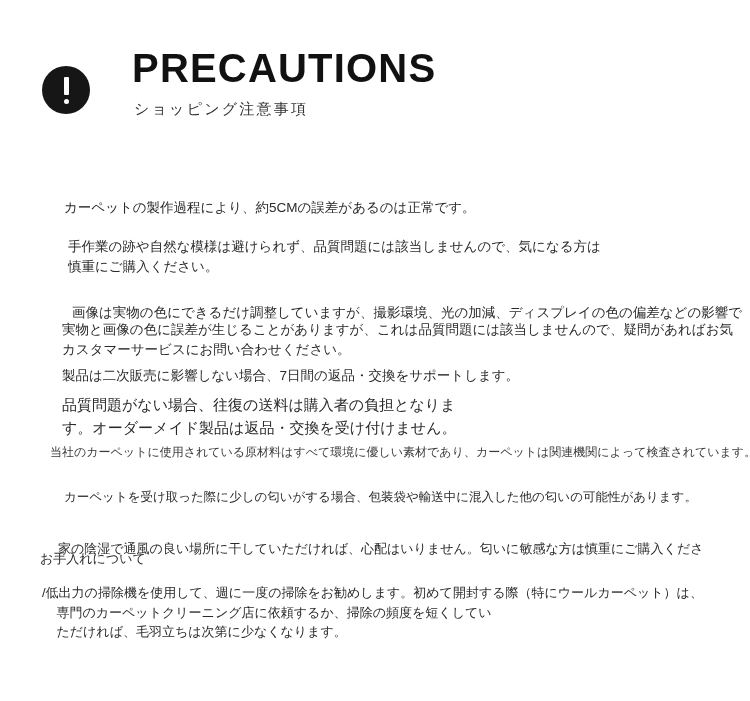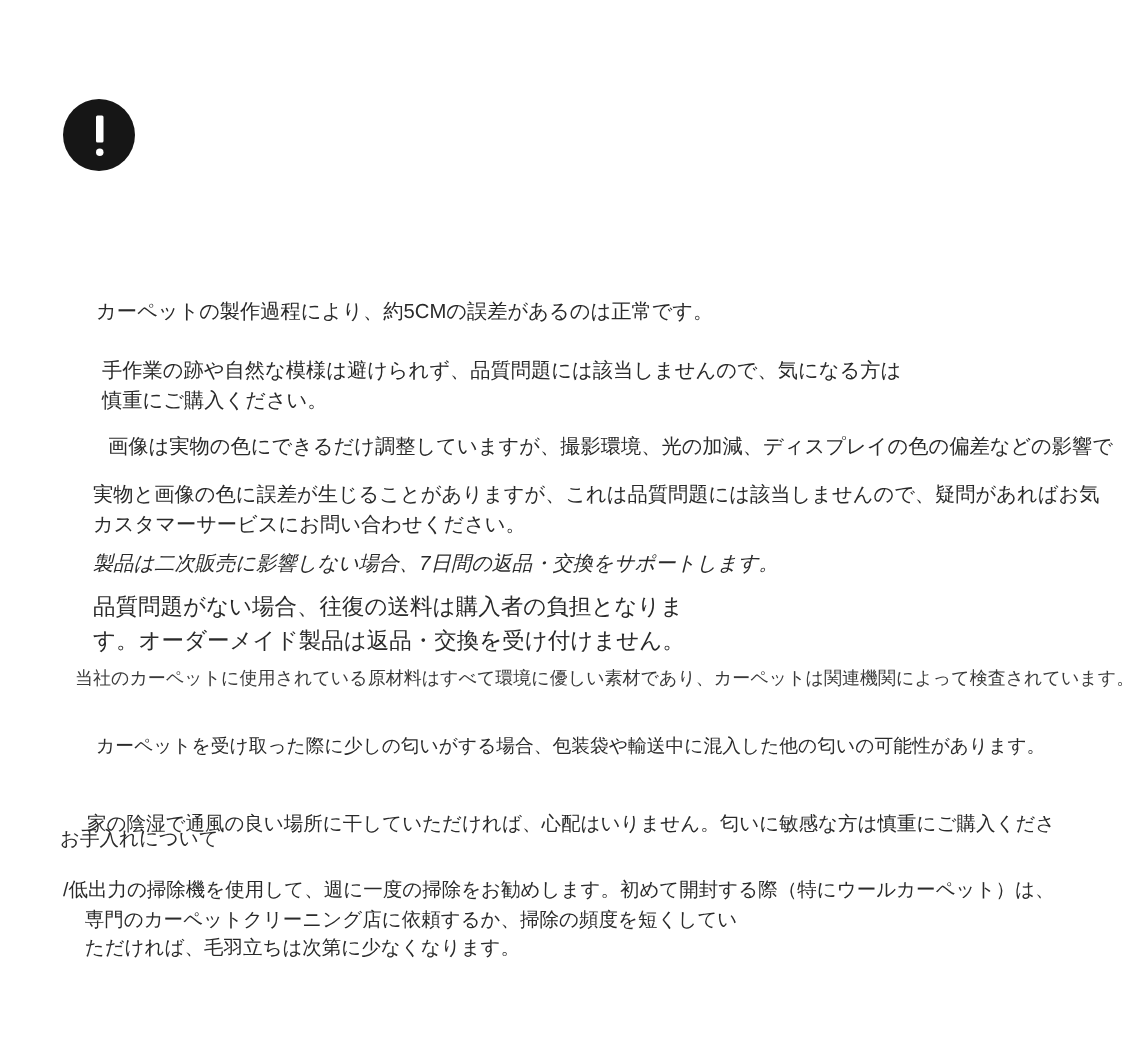--- a/index.html
+++ b/index.html
@@ -92,23 +92,23 @@
   }
   .note {
     position: absolute;
     color: #2a2a2a;
     line-height: 1.5;
     white-space: pre;
     margin-top: 32px;
   }
   .note.n0  { left: 64px;  top: 0px;   font-size: 13.5px; }
   .note.n1  { left: 68px;  top: 39px;  font-size: 13.5px; }
-  .note.n2  { left: 72px;  top: 90px;  font-size: 13.5px; }
+  .note.n2  { left: 72px;  top: 105px;  font-size: 13.5px; }
   .note.n3  { left: 62px;  top: 122px; font-size: 13.5px; }
-  .note.n4  { left: 62px;  top: 168px; font-size: 13.5px; font-style: italic; }
+  .note.n4  { left: 62px;  top: 168px; font-size: 13.5px; }
   .note.n5  { left: 62px;  top: 196px; font-size: 15px; }
   .note.n6  { left: 50px;  top: 245px; font-size: 12px; color: #3a3a3a; }
   .note.n7  { left: 64px;  top: 290px; font-size: 12.5px; }
   .note.n8  { left: 58px;  top: 341px; font-size: 13px; }
 
   
   .care-title {
     position: absolute;
     left: 40px;
     top: 550px;
@@ -127,20 +127,24 @@
 </head>
 <body>
 
 <div class="page">
 
   <div class="header">
     <div class="excl-badge">
       <span class="bar"></span>
       <span class="dot"></span>
     </div>
+    <div class="title-block">
+      <h1 class="main-title">PRECAUTIONS</h1>
+      <div class="sub-title">ショッピング注意事項</div>
+    </div>
   </div>
 
   <div class="notes">
     <div class="note n0">カーペットの製作過程により、約5CMの誤差があるのは正常です。</div>
     <div class="note n1">手作業の跡や自然な模様は避けられず、品質問題には該当しませんので、気になる方は
 慎重にご購入ください。</div>
     <div class="note n2">画像は実物の色にできるだけ調整していますが、撮影環境、光の加減、ディスプレイの色の偏差などの影響で</div>
     <div class="note n3">実物と画像の色に誤差が生じることがありますが、これは品質問題には該当しませんので、疑問があればお気
 カスタマーサービスにお問い合わせください。</div>
     <div class="note n4">製品は二次販売に影響しない場合、7日間の返品・交換をサポートします。</div>

